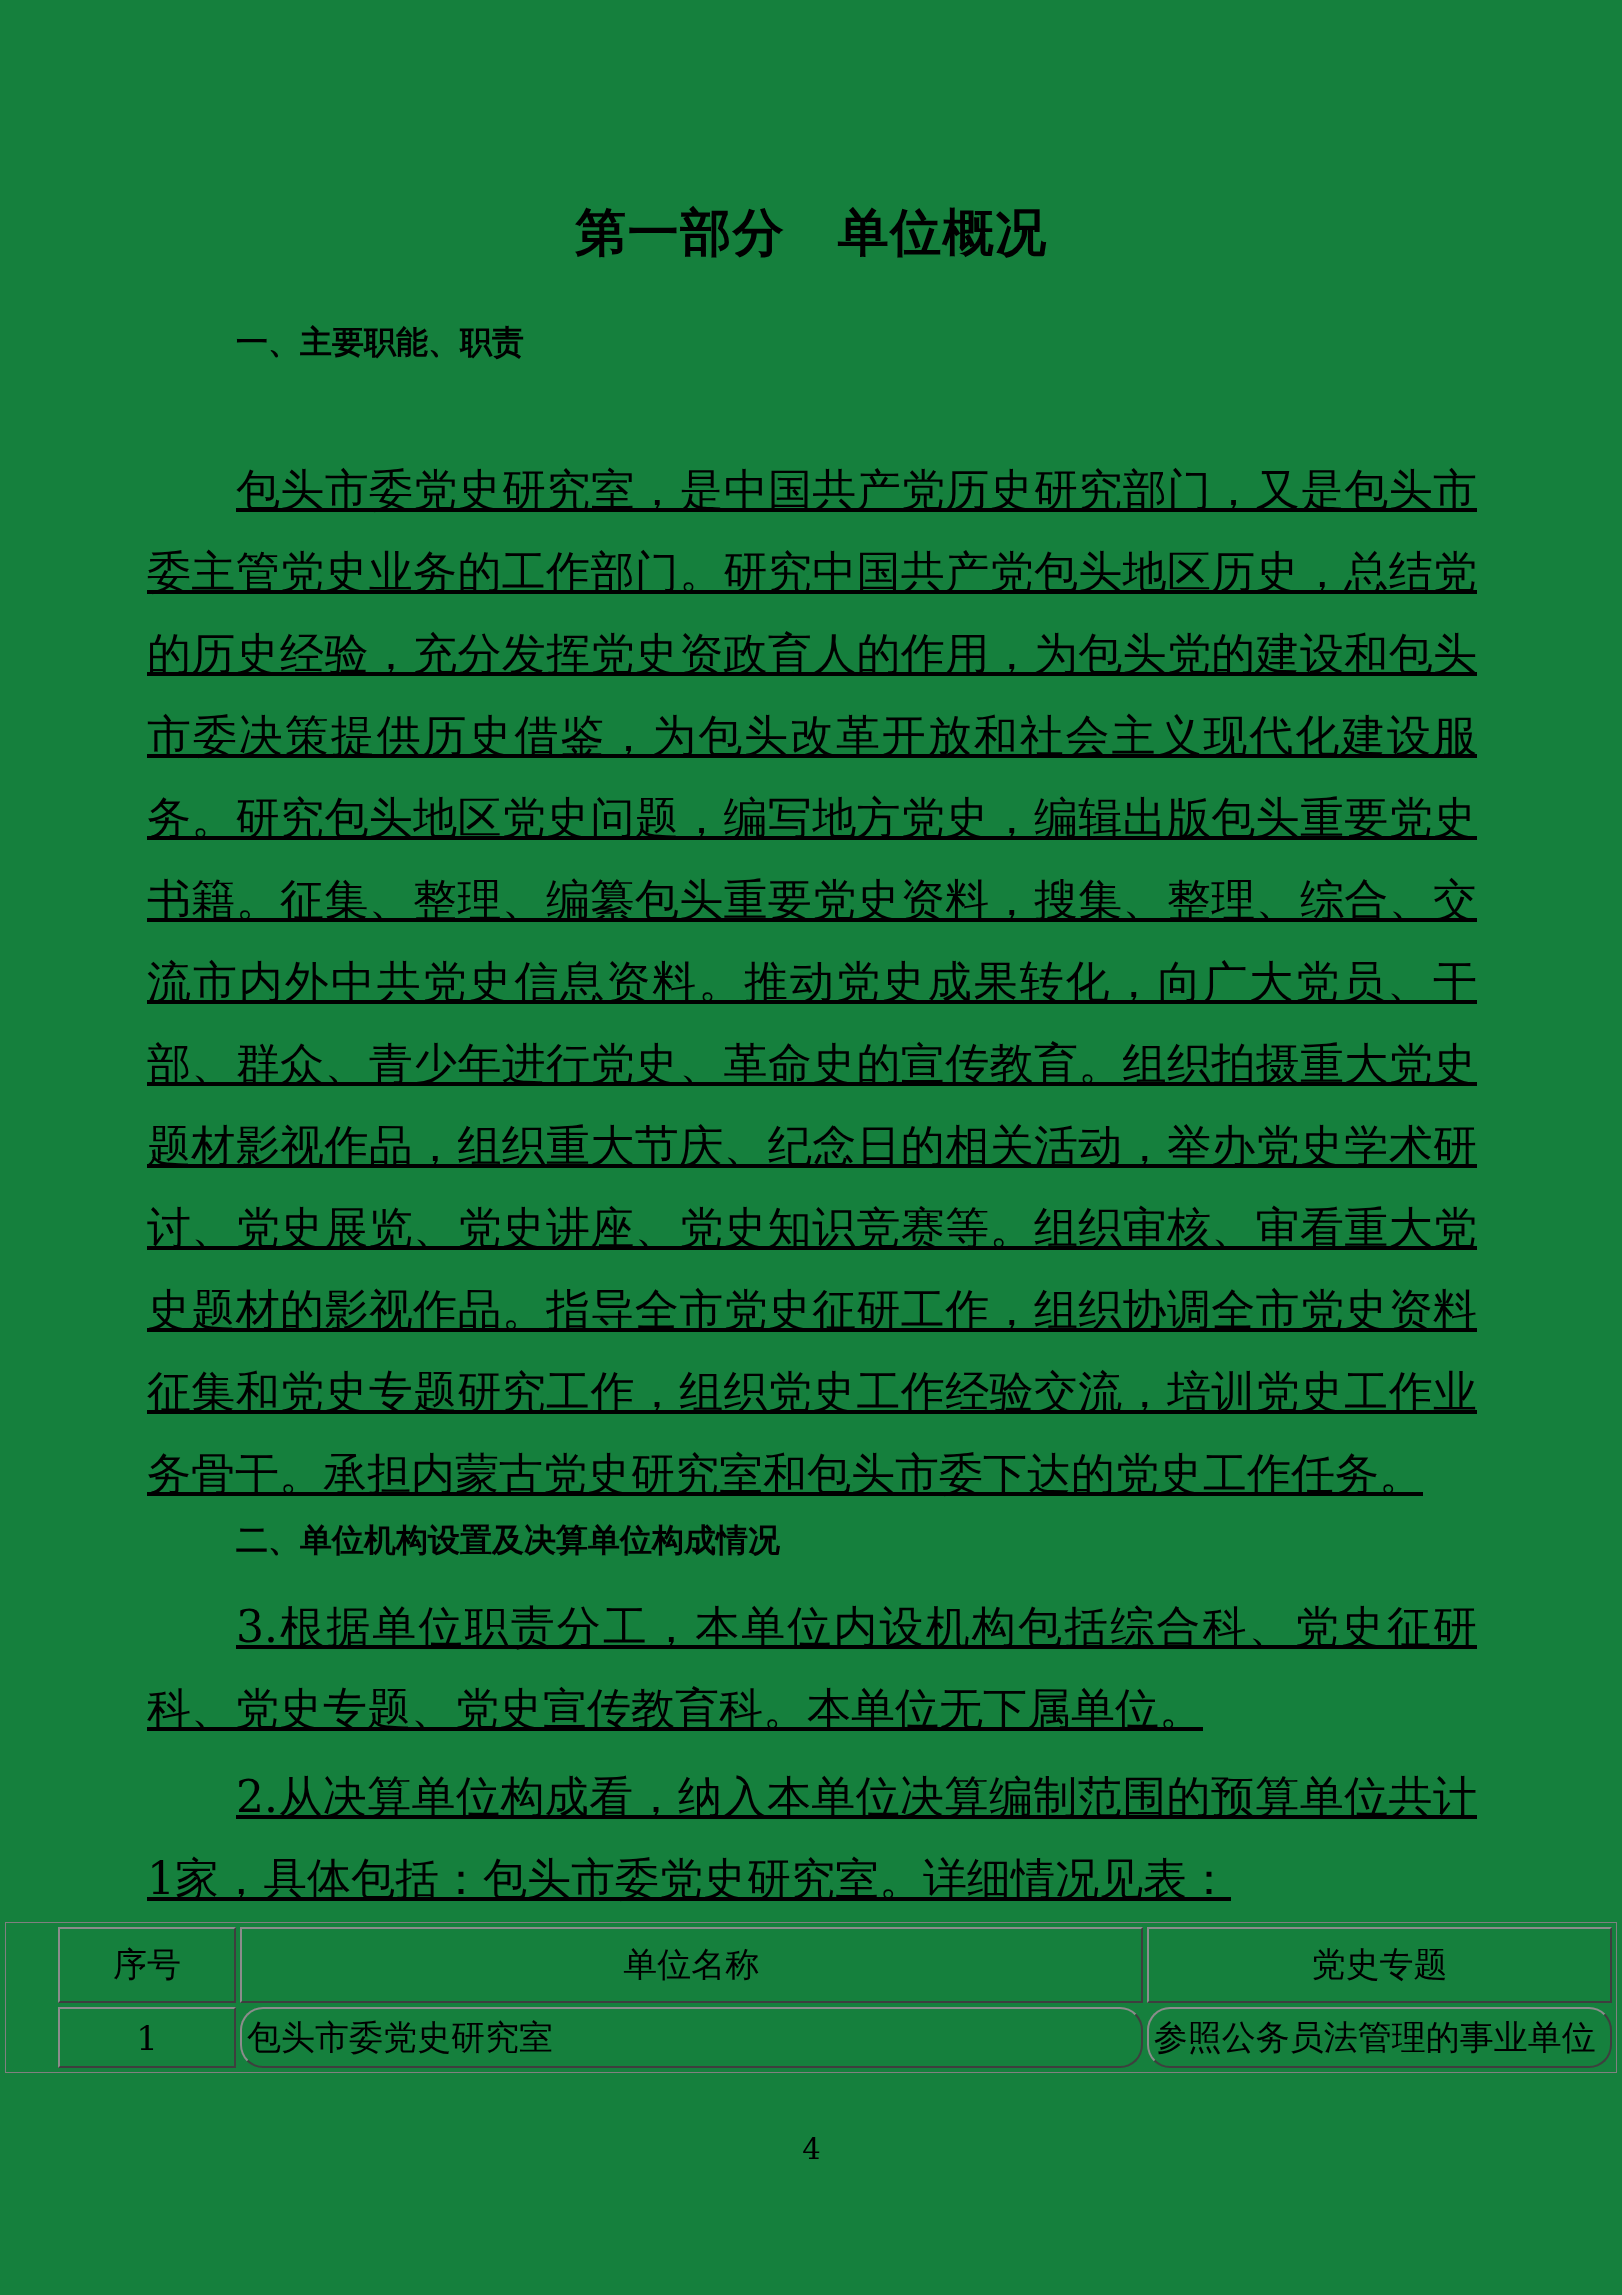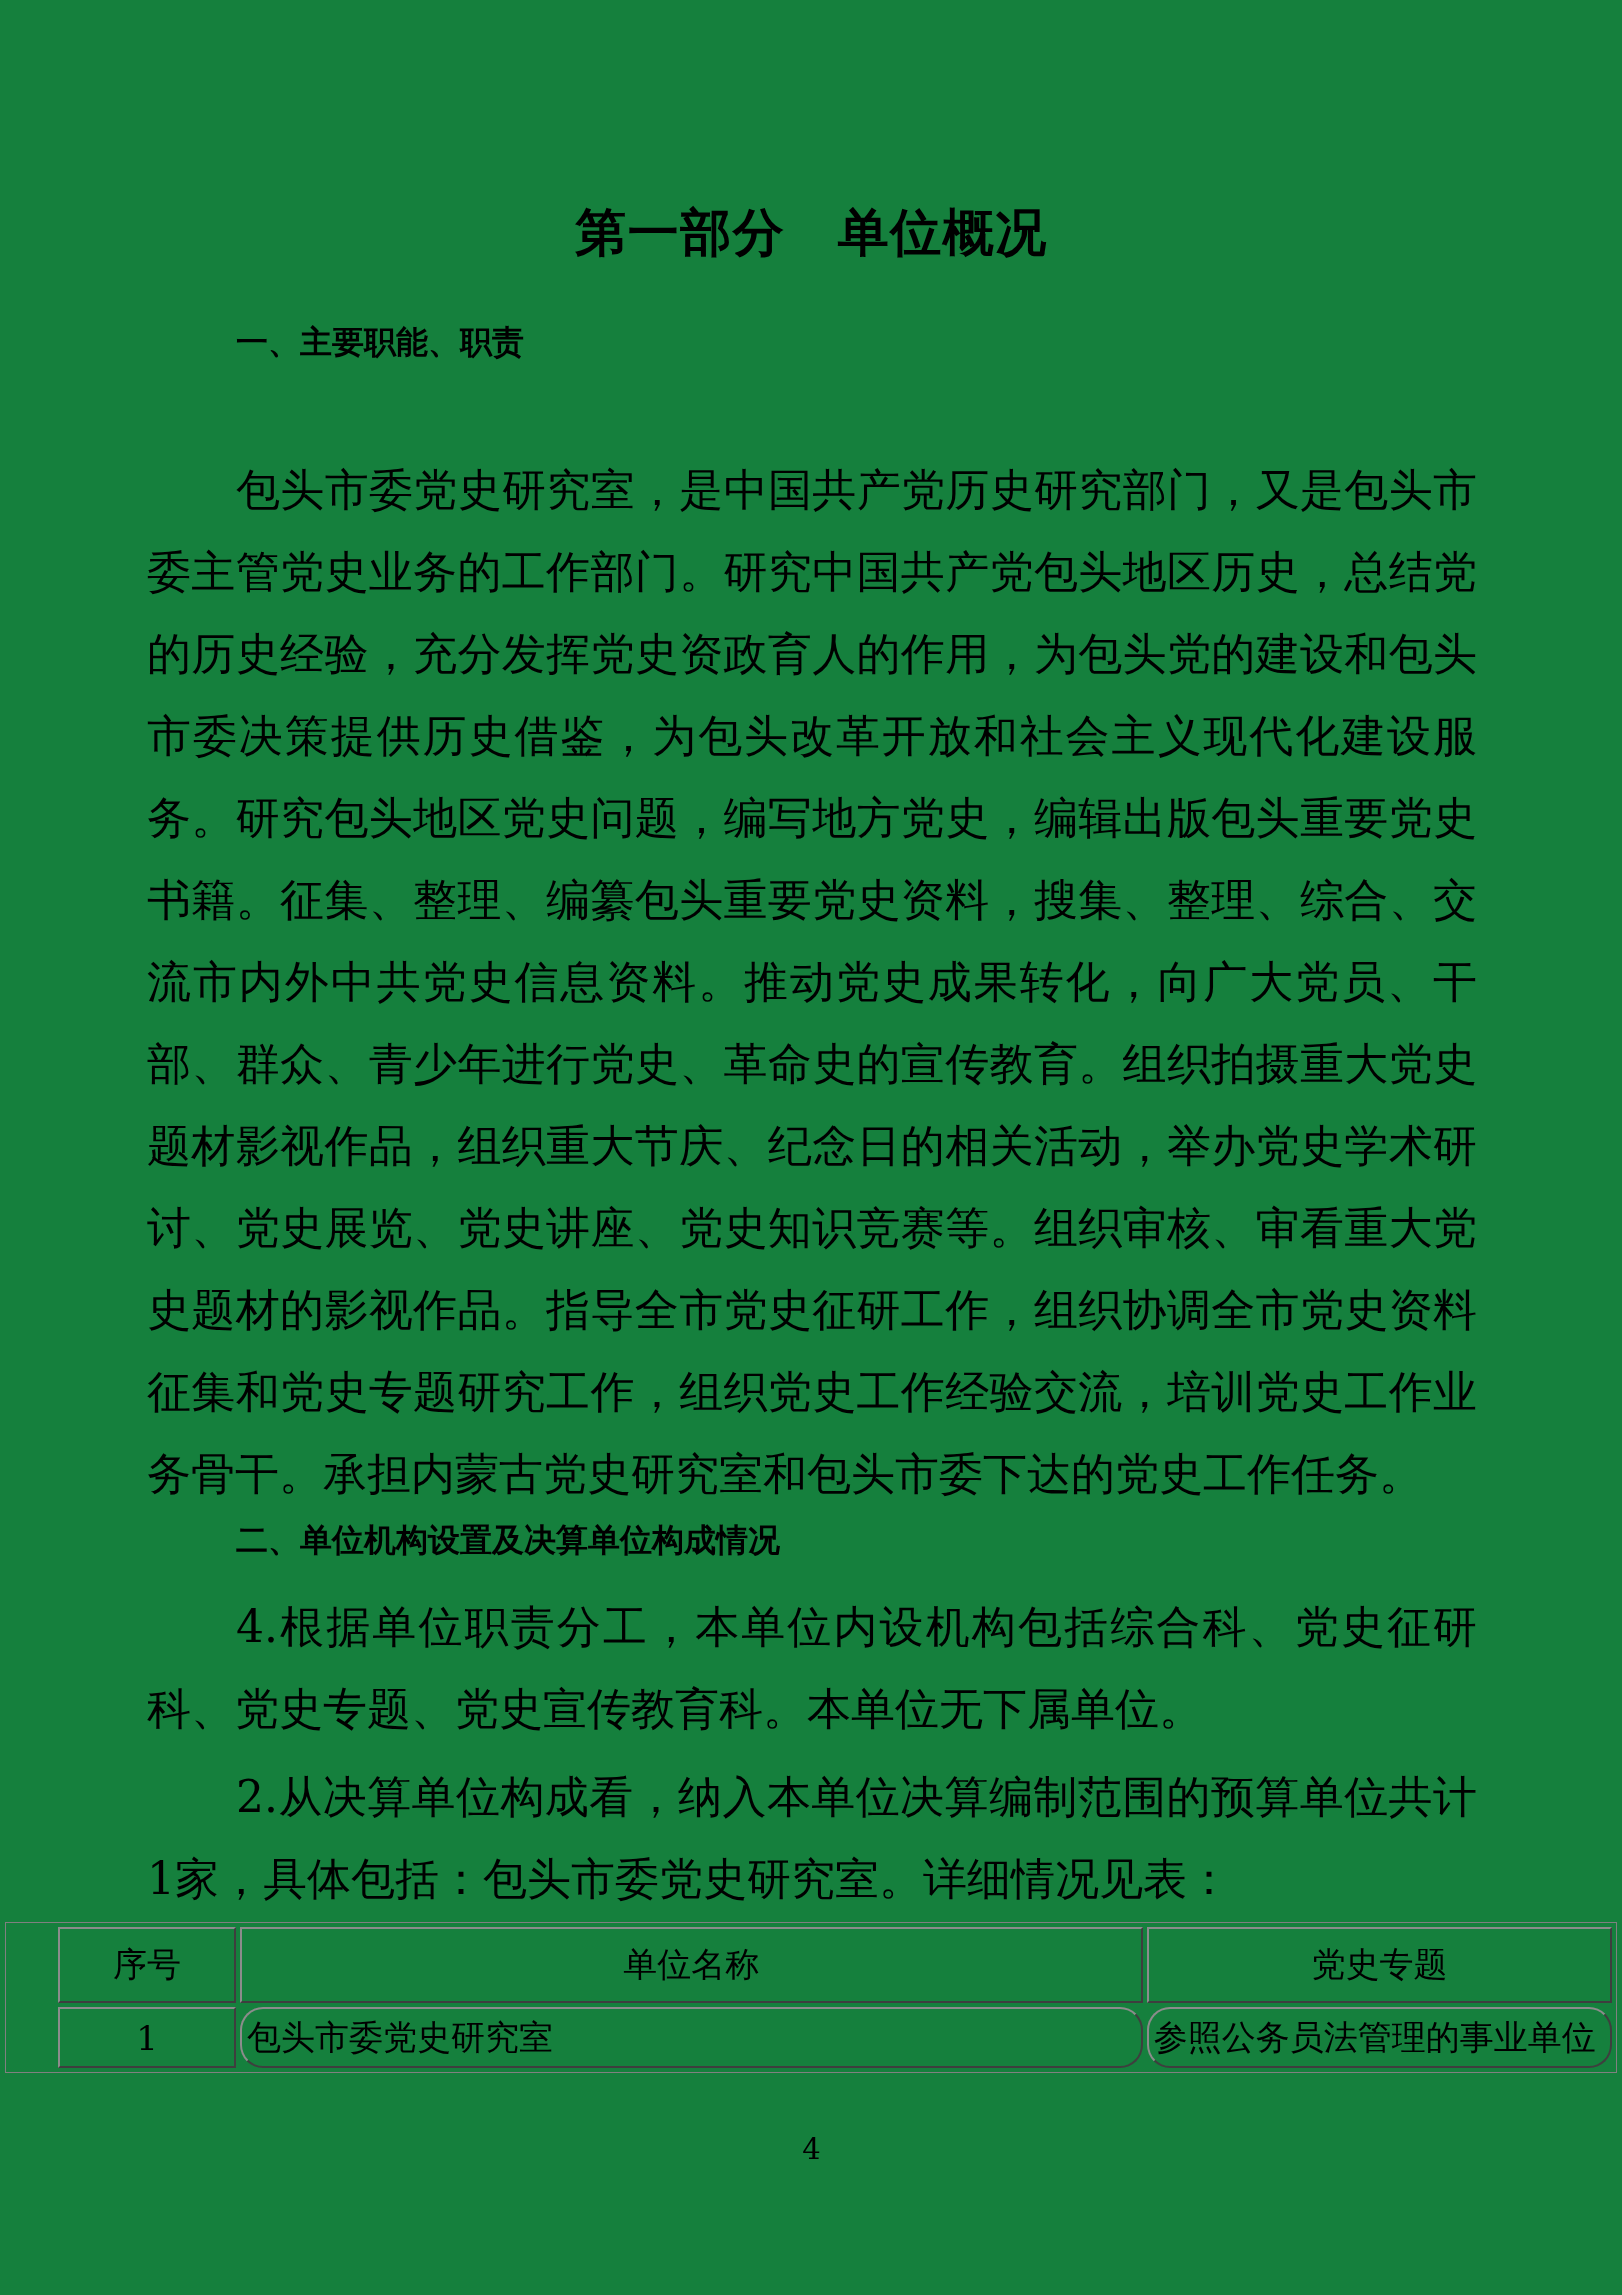--- a/index.html
+++ b/index.html
@@ -43,20 +43,21 @@
   .body-para {
     position: absolute;
     left: 147px;
     width: 1330px;
     font-size: 44px;
     line-height: 82px;
     text-align: justify;
     text-indent: 89px;
     font-family: "DejaVu Serif", "Liberation Serif", serif;
     letter-spacing: 0px;
+    text-decoration: underline;
   }
   #para-1 { top: 449px; }
   #para-2 { top: 1586px; }
   #para-3 { top: 1756px; }
   .unit-table {
     position: absolute;
     left: 5.1px;
     top: 1922px;
     width: 1612px;
     table-layout: fixed;
@@ -99,21 +100,21 @@
 <div class="page">
 
   <div class="doc-title">第一部分　单位概况</div>
 
   <div class="section-heading" id="heading-1">一、主要职能、职责</div>
 
   <div class="body-para" id="para-1">包头市委党史研究室，是中国共产党历史研究部门，又是包头市委主管党史业务的工作部门。研究中国共产党包头地区历史，总结党的历史经验，充分发挥党史资政育人的作用，为包头党的建设和包头市委决策提供历史借鉴，为包头改革开放和社会主义现代化建设服务。研究包头地区党史问题，编写地方党史，编辑出版包头重要党史书籍。征集、整理、编纂包头重要党史资料，搜集、整理、综合、交流市内外中共党史信息资料。推动党史成果转化，向广大党员、干部、群众、青少年进行党史、革命史的宣传教育。组织拍摄重大党史题材影视作品，组织重大节庆、纪念日的相关活动，举办党史学术研讨、党史展览、党史讲座、党史知识竞赛等。组织审核、审看重大党史题材的影视作品。指导全市党史征研工作，组织协调全市党史资料征集和党史专题研究工作，组织党史工作经验交流，培训党史工作业务骨干。承担内蒙古党史研究室和包头市委下达的党史工作任务。</div>
 
   <div class="section-heading" id="heading-2">二、单位机构设置及决算单位构成情况</div>
 
-  <div class="body-para" id="para-2">4.根据单位职责分工，本单位内设机构包括综合科、党史征研科、党史专题、党史宣传教育科。本单位无下属单位。</div>
+  <div class="body-para" id="para-2">3.根据单位职责分工，本单位内设机构包括综合科、党史征研科、党史专题、党史宣传教育科。本单位无下属单位。</div>
 
   <div class="body-para" id="para-3">2.从决算单位构成看，纳入本单位决算编制范围的预算单位共计1家，具体包括：包头市委党史研究室。详细情况见表：</div>
 
   <table class="unit-table">
     <colgroup>
       <col class="col-index">
       <col class="col-name">
       <col class="col-nature">
     </colgroup>
     <tbody>

